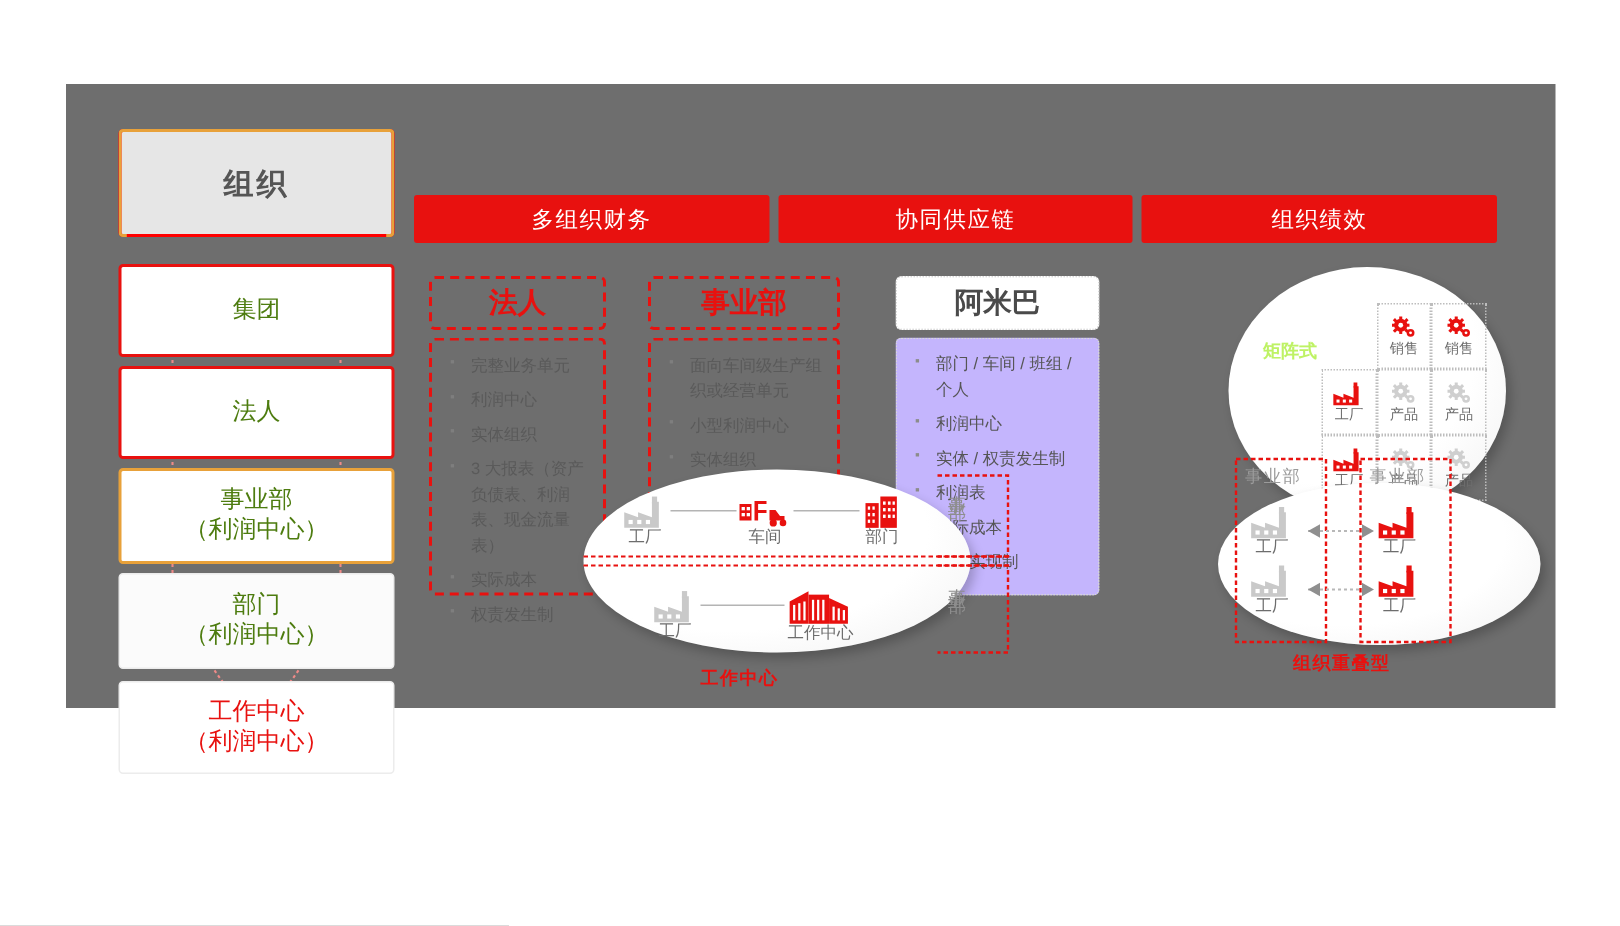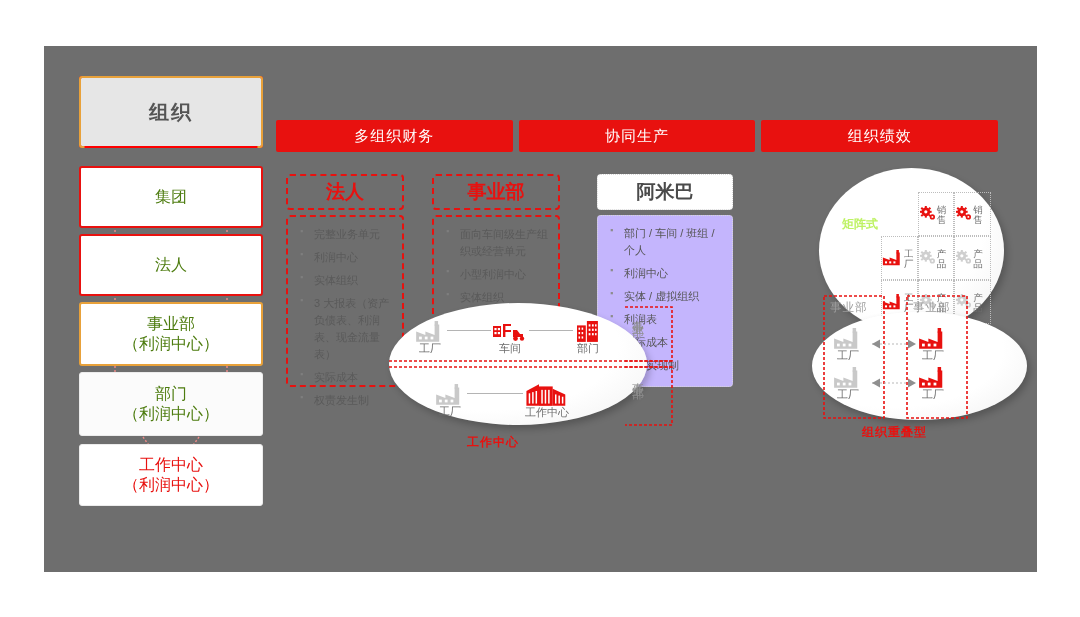--- a/index.html
+++ b/index.html
@@ -5,21 +5,21 @@
   html,body{margin:0;padding:0;}
   body{
     width:1080px;height:617px;
     background:#ffffff;
     font-family:"Liberation Sans","DejaVu Sans",sans-serif;
     overflow:hidden;
   }
   #slide{position:absolute;left:0;top:0;width:1080px;height:617px;background:#fff;}
 
   .panel{
-    position:absolute;left:44px;top:46px;width:993px;height:526px;
+    position:absolute;left:44px;top:56px;width:993px;height:416px;
     background:#6e6e6e;
   }
 
   
   .org-head{
     position:absolute;left:35px;top:30px;width:184px;height:72px;
     background:#e6e6e6;border:2px solid #ff0000;border-radius:3px;
     box-sizing:border-box;
     display:flex;align-items:center;justify-content:center;
     font-size:20px;font-weight:bold;color:#555555;letter-spacing:2px;
@@ -107,21 +107,21 @@
     background:radial-gradient(ellipse at 38% 34%,#ffffff 58%,#f4f4f4 88%,#e2e2e2 100%);
     box-shadow:3px 4px 7px rgba(0,0,0,0.22);
   }
   .matrix-wrap{position:absolute;left:775px;top:122px;width:185px;height:180px;}
   .matrix-grid{
     position:absolute;left:62px;top:24px;width:110px;height:132px;
     display:grid;grid-template-columns:1fr 1fr 1fr;grid-template-rows:1fr 1fr 1fr;
   }
   .mcell{
     border:1px dotted #bdbdbd;box-sizing:border-box;
-    display:flex;flex-direction:row;align-items:center;justify-content:center;gap:0px;
+    display:flex;flex-direction:column;align-items:center;justify-content:center;gap:0px;
   }
   .mcell.blank{border:none;}
   .mcell .mlabel{font-size:9.5px;color:#6d6d6d;line-height:1;margin-top:1px;}
   .matrix-tag{
     position:absolute;left:10px;top:48px;font-size:12px;font-weight:bold;color:#bef264;margin-left:13px;
   }
 
   .admin-wrap{position:absolute;left:345px;top:257px;width:290px;height:135px;}
   .admin-ellipse{left:0;top:0;width:258px;height:122px;}
   .admin-row{position:absolute;display:flex;align-items:center;}
@@ -184,21 +184,21 @@
         <span>工作中心</span><br><span>（利润中心）</span>
       </span>
     </div>
 
 
     <div class="tabs">
       <div class="tab">
           <span>多组织财务</span>
         </div>
       <div class="tab">
-          <span>协同生产</span>
+          <span>协同供应链</span>
         </div>
       <div class="tab">
           <span>组织绩效</span>
         </div>
     </div>
 
     <div class="card card-red card-faren">
       <div class="card-title">
         <span>法人</span>
       </div>
@@ -231,21 +231,21 @@
     </div>
 
     <div class="card card-white card-amiba">
       <div class="card-title">
         <span>阿米巴</span>
       </div>
       <div class="card-body">
         <ul>
           <li>部门 / 车间 / 班组 / 个人</li>
           <li>利润中心</li>
-          <li>实体 / 虚拟组织</li>
+          <li>实体 / 权责发生制</li>
           <li>利润表</li>
           <li>实际成本</li>
           <li>收付实现制</li>
         </ul>
       </div>
     </div>
 
     <div class="matrix-wrap">
       <div class="ellipse" style="left:0;top:0;width:185px;height:165px;"></div>
       <div class="matrix-tag">矩阵式</div>

